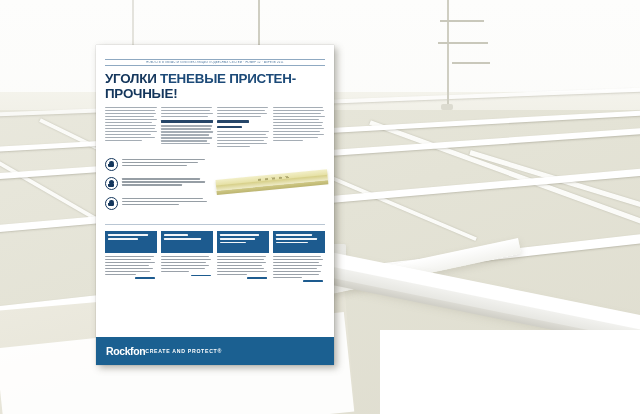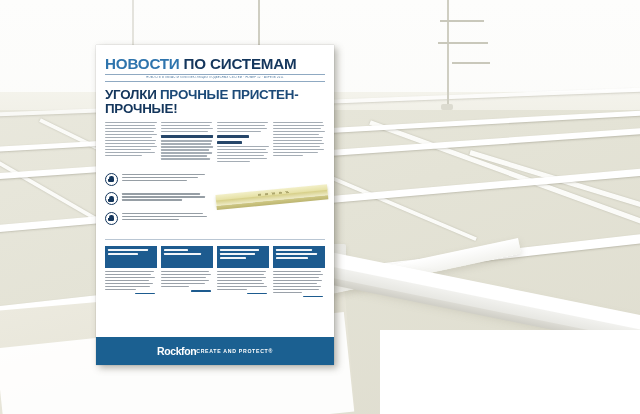--- a/index.html
+++ b/index.html
@@ -126,21 +126,21 @@
   .boxes{display:flex;gap:4px;padding:0 9px;}
   .box{flex:1;}
   .bhead{background:#1d5b8f;color:#ffffff;padding:3px 3px 3.5px 3px;min-height:15px;}
   .bhead .line{background:#ffffff;opacity:.95;height:1.9px;margin-bottom:1.8px;}
   .bbody{padding:3px 2px 0 0;}
   .bbody .line{background:#5c6874;}
   .more{height:1.8px;width:40%;background:#1d5b8f;margin-top:2.5px;margin-left:auto;border-radius:.4px;}
 
   
   .footer{position:absolute;left:0;bottom:0;width:100%;height:22px;background:#1b6091;
-          display:flex;align-items:center;justify-content:center;padding:14px 10px;
+          display:flex;align-items:center;justify-content:flex-start;padding:14px 10px;
           box-sizing:border-box;}
   .logo{color:#ffffff;font-size:10.5px;font-weight:bold;letter-spacing:-.4px;position:relative;}
   .tag{color:#ffffff;font-size:5.2px;letter-spacing:.7px;font-weight:bold;}
 </style>
 </head>
 <body>
 
 <div id="photo">
   <div class="sky"></div>
   <div class="plane2"></div>
@@ -172,32 +172,28 @@
   <div class="bigcross"></div>
   <div class="bignode"></div>
   <div class="bigbar"></div>
   <div class="whiteblock"></div>
   <div class="whitebr"></div>
 </div>
 
 <div id="flyer">
 
   <div class="masthead">
-    <div class="mh-title">
-      <span class="mh-a">НОВОСТИ</span>
-      <span class="mh-b">ПО СИСТЕМАМ</span>
-    </div>
     <div class="mh-rule">
       <div class="mh-sub">НОВОСТИ В ОБЛАСТИ КОМПЛЕКТУЮЩИХ ПОДВЕСНЫХ СИСТЕМ  ·  НОМЕР 12  ·  АПРЕЛЬ 2011</div>
     </div>
   </div>
 
   <div class="headline">
     <div>
-      <span class="hl-d">УГОЛКИ </span><span class="hl-l">ПРОЧНЫЕ ПРИСТЕН-</span>
+      <span class="hl-d">УГОЛКИ </span><span class="hl-l">ТЕНЕВЫЕ ПРИСТЕН-</span>
     </div>
     <div class="hl-d">ПРОЧНЫЕ!</div>
   </div>
 
   <div class="cols">
     <div class="col">
       <div class="line" style="width:100%"></div>
         <div class="line" style="width:97%"></div>
       <div class="line" style="width:99%"></div>
         <div class="line" style="width:94%"></div>

